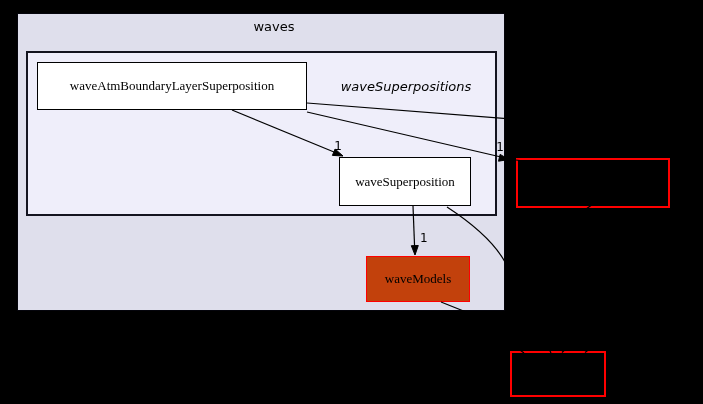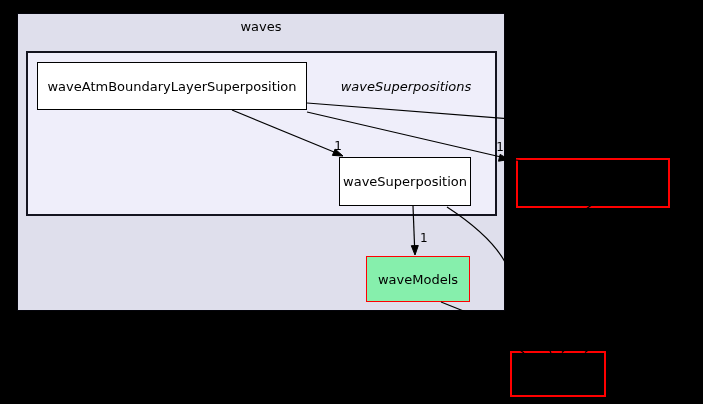--- a/index.html
+++ b/index.html
@@ -14,33 +14,33 @@
     background:#dfdfec;border:1px solid #05050c;z-index:0;
   }
   .cluster.inner{
     left:26px;top:51px;width:471px;height:165px;
     background:#efeefa;border:2px solid #14141f;z-index:1;
   }
   .cluster-label{
     position:absolute;font-size:13px;line-height:15px;white-space:nowrap;
     z-index:2;color:#000;
   }
-  .cluster-label.outer-label{left:17px;top:19px;width:488px;text-align:center;}
+  .cluster-label.outer-label{left:30px;top:19px;width:488px;text-align:center;}
   .cluster-label.inner-label{left:340px;top:79px;width:132px;text-align:center;font-style:italic;}
   .node{
     position:absolute;box-sizing:border-box;display:flex;
     align-items:center;justify-content:center;
-    font-size:13px;white-space:nowrap;z-index:3;color:#000;
+    font-size:13px;white-space:nowrap;z-index:3;color:#000;font-family:Liberation Serif, serif;
   }
   .node.plain{background:#ffffff;border:1px solid #000;}
   .node-atm{left:37px;top:62px;width:270px;height:48px;}
   .node-sup{left:339px;top:157px;width:132px;height:49px;}
   .node-models{
     left:366px;top:256px;width:104px;height:46px;
-    background:#86efac;border:1.5px solid #ff0000;
+    background:#c2410c;border:1.5px solid #ff0000;
   }
   .node-ext{background:transparent;border:2px solid #ff0000;}
   .node-ext-right{left:516px;top:158px;width:154px;height:50px;}
   .node-ext-bottom{left:510px;top:351px;width:96px;height:46px;}
   svg.edges{position:absolute;left:0;top:0;z-index:4;pointer-events:none;}
   svg.edges path,svg.edges line{stroke:#000;stroke-width:1.2;fill:none;}
   svg.edges polygon{fill:#000;stroke:#000;}
   svg.edges text{font-family:"DejaVu Sans","Liberation Sans",sans-serif;
     font-size:12px;fill:#000;}
 </style>

